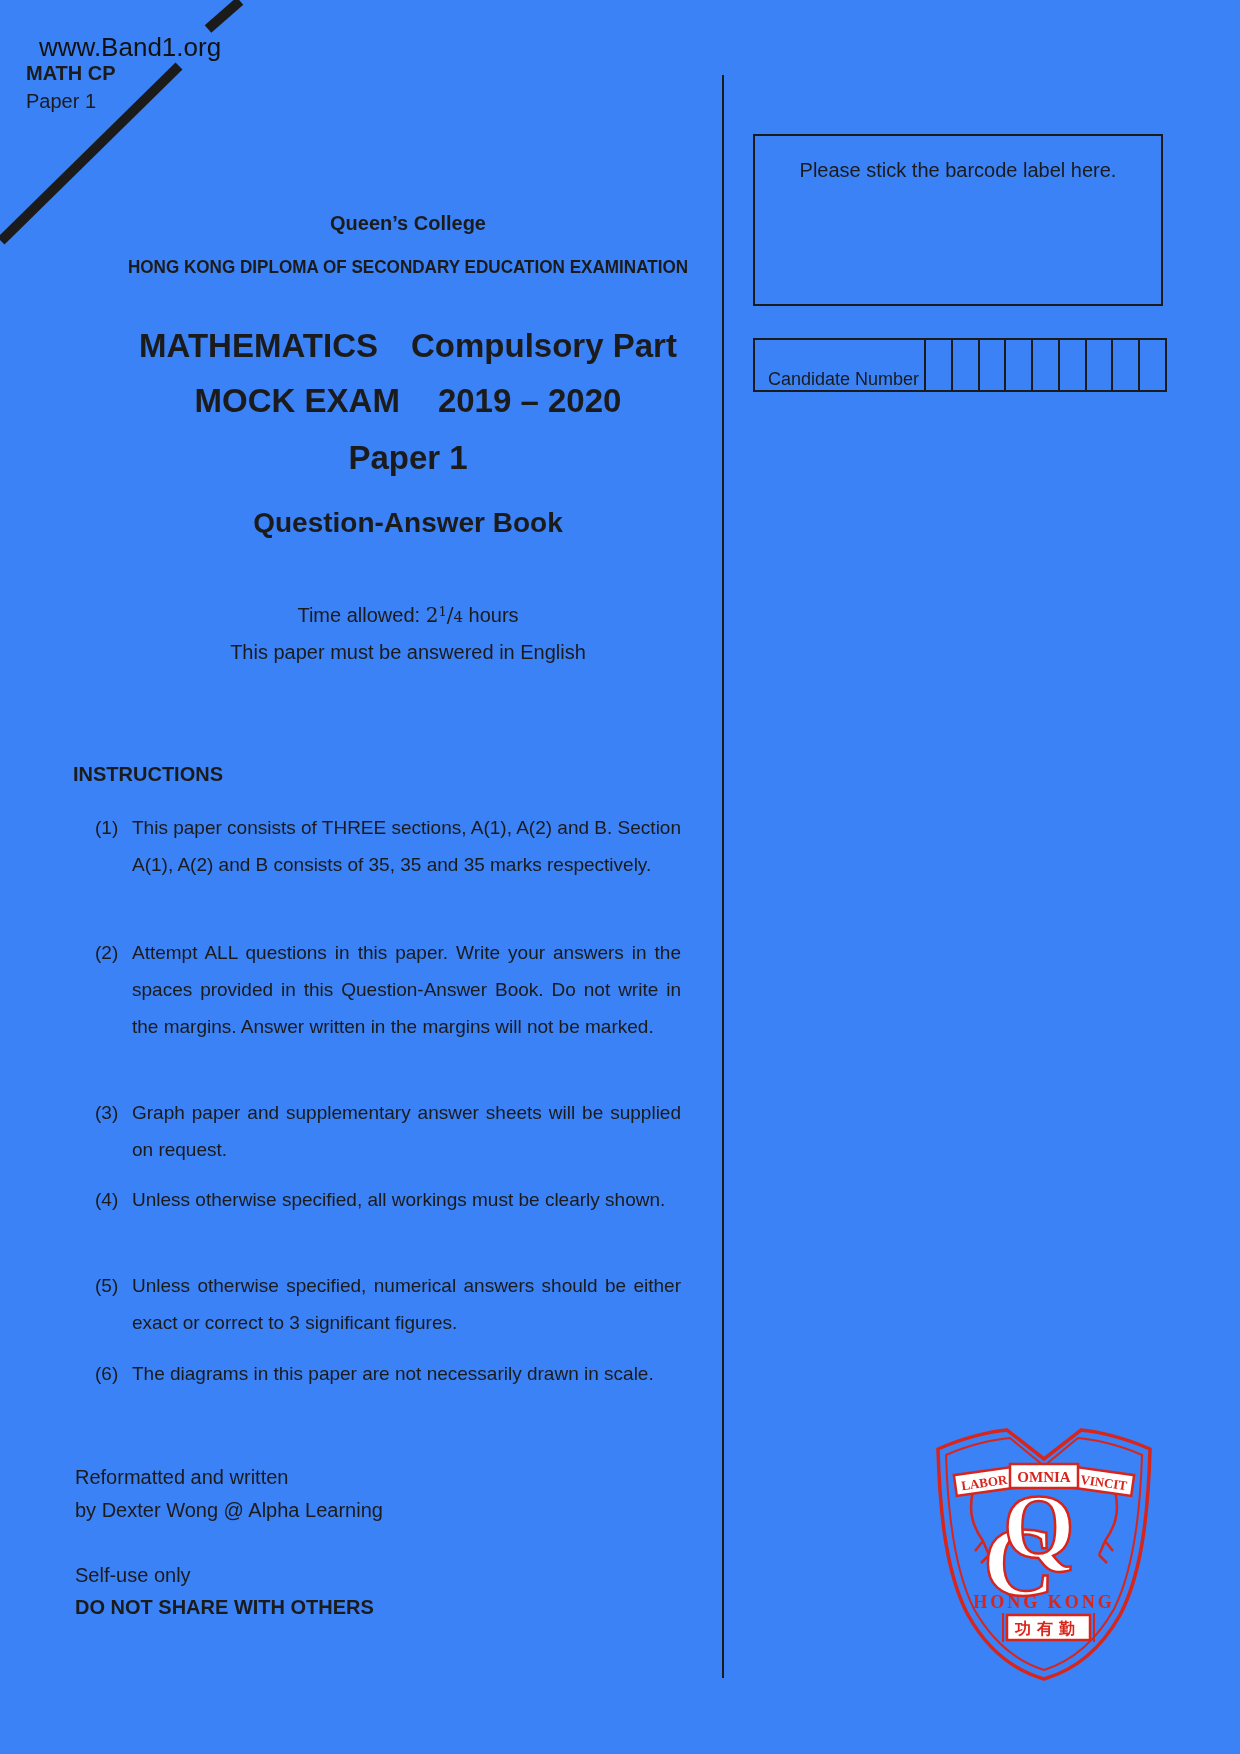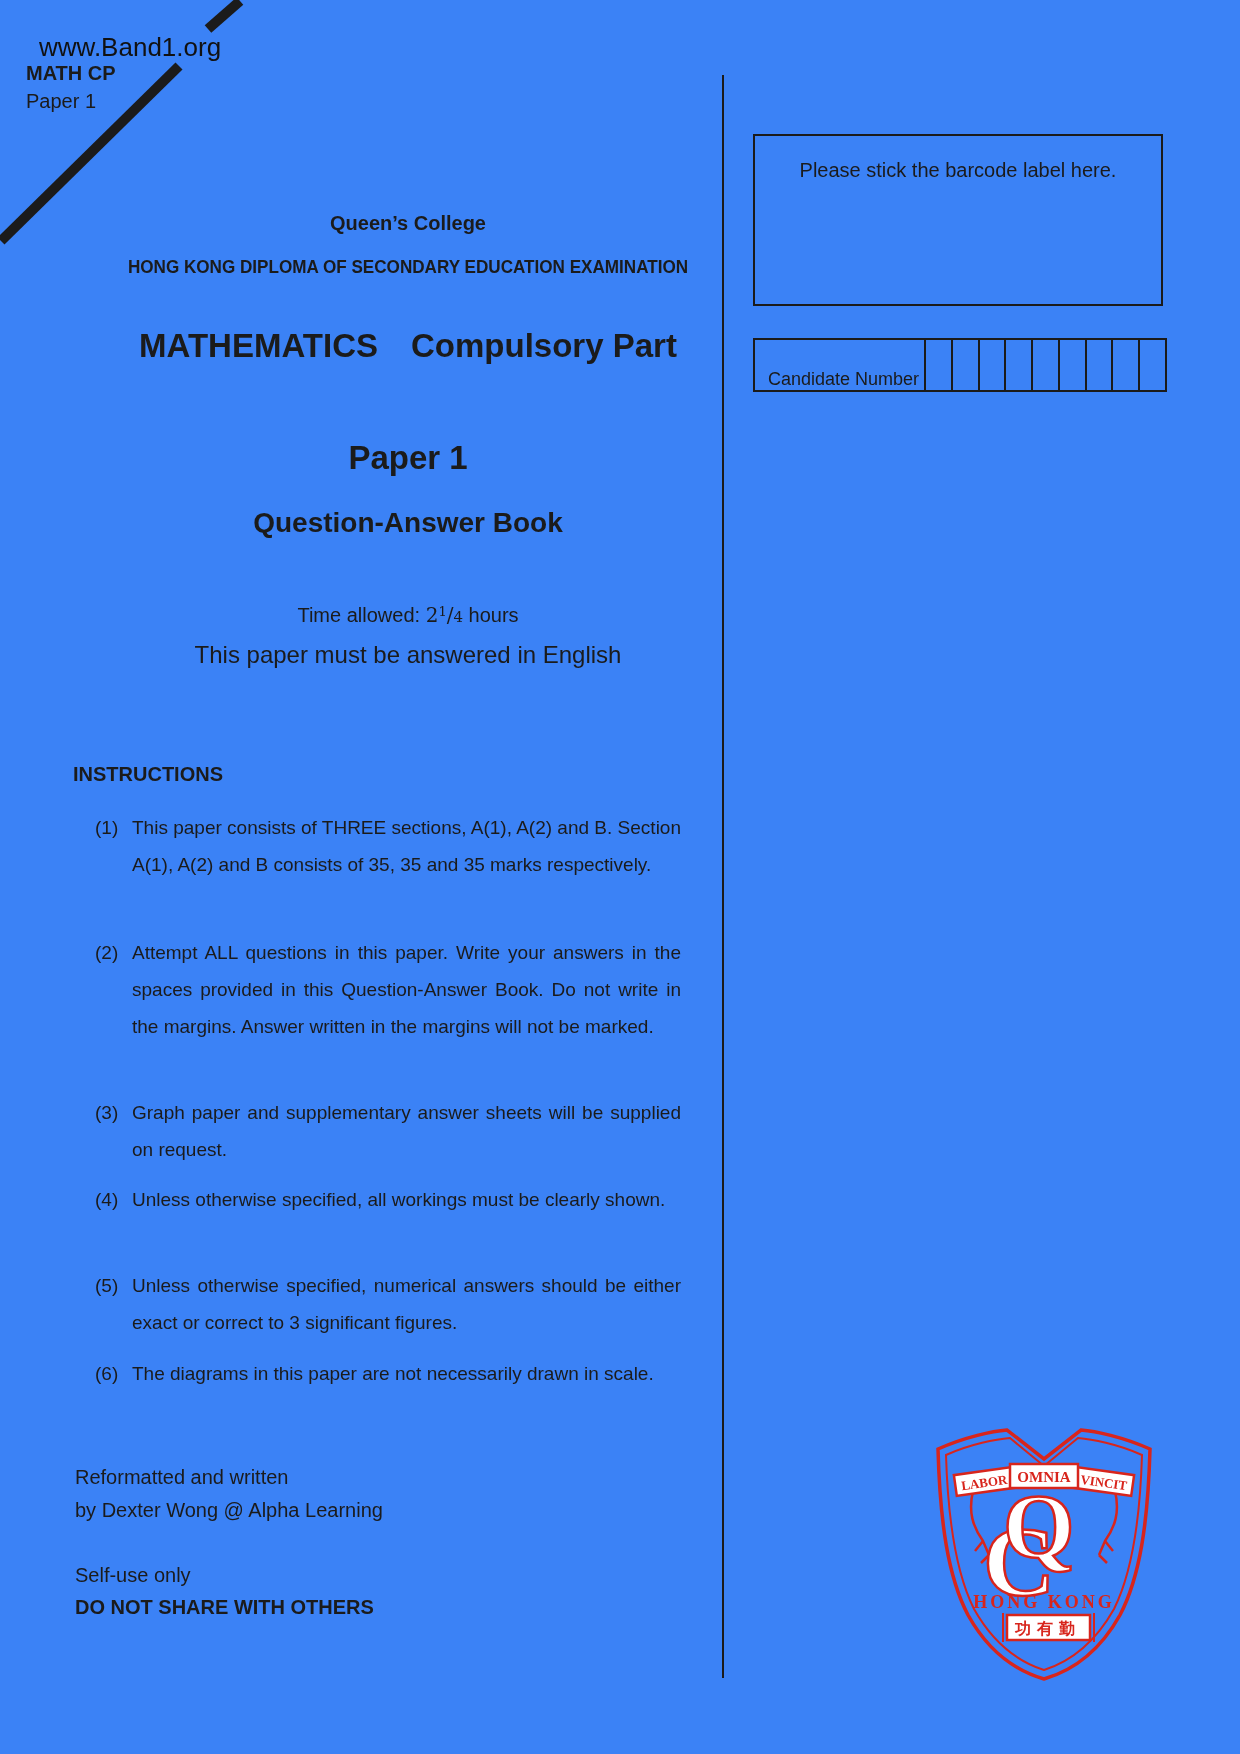--- a/index.html
+++ b/index.html
@@ -28,21 +28,21 @@
   .t-school{top:212px;font-size:20px;font-weight:bold;}
   .t-auth{top:256px;font-size:19px;font-weight:bold;transform:scaleX(0.9);transform-origin:center;}
   .t-big{font-size:33px;font-weight:bold;}
   .t-row1{top:327px;}
   .t-row2{top:382px;}
   .t-row3{top:439px;}
   .gap1{display:inline-block;width:33px;}
   .gap2{display:inline-block;width:38px;}
   .t-qab{top:507px;font-size:28px;font-weight:bold;}
   .t-time{top:603px;font-size:20px;}
-  .t-lang{top:641px;font-size:24px;}
+  .t-lang{top:641px;font-size:20px;}
   .frac{font-family:"DejaVu Serif","Liberation Serif",serif;}
   .frac sup{font-size:13px;vertical-align:6px;}
   .frac .den{font-size:15px;}
   
   .instr-head{left:73px;top:763px;font-size:20px;font-weight:bold;}
   .instr-item{left:95px;width:586px;display:flex;font-size:19px;line-height:37px;}
   .instr-num{width:37px;flex:0 0 37px;}
   .instr-text{flex:1;text-align:justify;}
   .i1{top:809px;} .i2{top:934px;} .i3{top:1094px;} .i4{top:1181px;} .i5{top:1267px;} .i6{top:1355px;}
   
@@ -84,20 +84,21 @@
       <div class="cand-cell"></div>
       <div class="cand-cell"></div>
     </div>
   </div>
 
   <div class="abs tcol t-school">Queen’s College</div>
   <div class="abs tcol t-auth">HONG KONG DIPLOMA OF SECONDARY EDUCATION EXAMINATION</div>
 
   <div class="abs tcol t-big t-row1"><span>MATHEMATICS</span><span class="gap1"></span><span>Compulsory Part</span></div>
 
+  <div class="abs tcol t-big t-row2"><span>MOCK EXAM</span><span class="gap2"></span><span>2019 – 2020</span></div>
 
   <div class="abs tcol t-big t-row3">Paper 1</div>
   <div class="abs tcol t-qab">Question-Answer Book</div>
 
   <div class="abs tcol t-time"><span>Time allowed:</span>&nbsp;<span class="frac"><span>2</span><sup>1</sup><span>/</span><span class="den">4</span></span>&nbsp;<span>hours</span></div>
 
   <div class="abs tcol t-lang">This paper must be answered in English</div>
 
   <div class="abs instr-head">INSTRUCTIONS</div>
 

